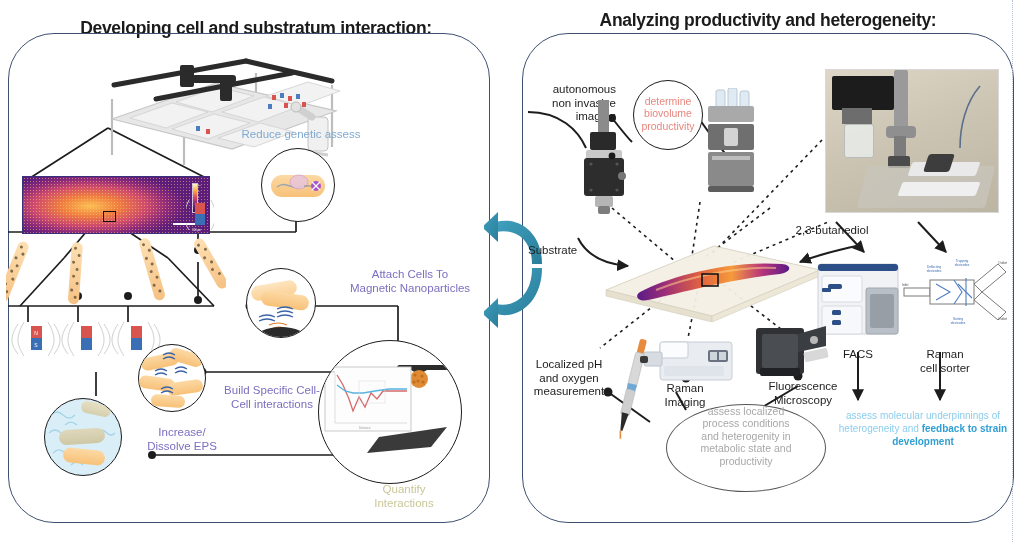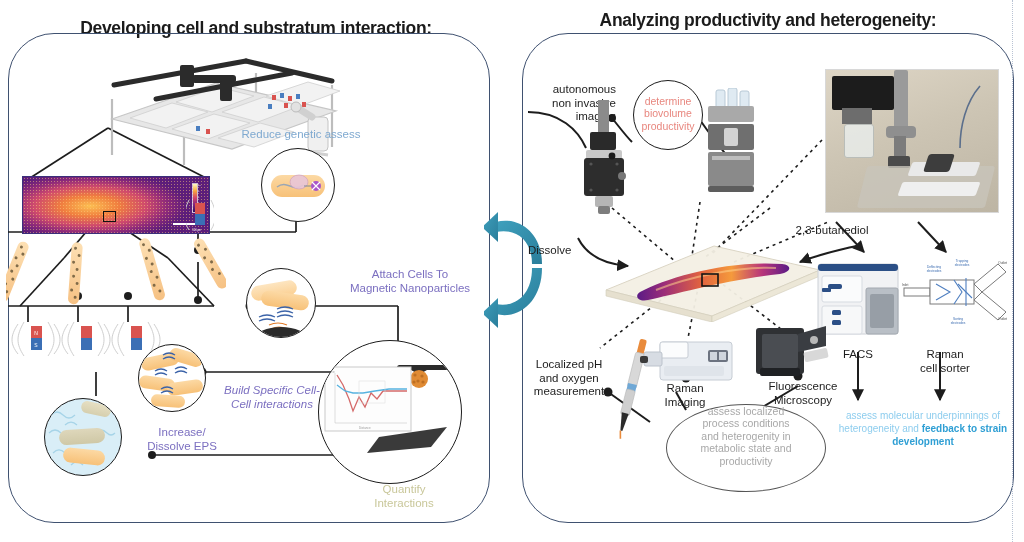--- a/index.html
+++ b/index.html
@@ -308,21 +308,21 @@
           <path d="M12,52 q8,-4 16,0"></path>
       </g>
       <g stroke="#e07b2a" stroke-width="1.2" fill="none">
         <path d="M22,56 q9,-4 18,0"></path>
           <path d="M24,60 q8,-4 16,0"></path>
       </g>
       <ellipse cx="34" cy="70" rx="26" ry="12" fill="#2b2b2b"></ellipse>
     </svg>
   </div>
 
-  <div class="lbl lbl-purple" style="left:213px;top:384px;width:118px;font-style:italic;">Build Specific Cell-
+  <div class="lbl lbl-purple" style="left:213px;top:384px;width:118px;">Build Specific Cell-
 Cell interactions</div>
   <div class="node" style="left:138px;top:344px;width:66px;height:66px;">
     <div class="rod" style="left:2px;top:10px;width:38px;height:13px;transform:rotate(-12deg);"></div>
     <div class="rod" style="left:30px;top:6px;width:34px;height:13px;transform:rotate(16deg);"></div>
     <div class="rod" style="left:0px;top:32px;width:36px;height:13px;transform:rotate(8deg);"></div>
     <div class="rod" style="left:28px;top:36px;width:36px;height:13px;transform:rotate(-8deg);"></div>
     <div class="rod" style="left:12px;top:50px;width:34px;height:12px;transform:rotate(4deg);"></div>
     <svg style="position:absolute;left:0;top:0;" width="66" height="66" viewBox="0 0 66 66">
       <g stroke="#3b63a8" stroke-width="1.3" fill="none">
         <path d="M24,10 q6,-4 12,0"></path>
@@ -510,21 +510,21 @@
                 transform:skewX(-20deg);border-radius:2px;"></div>
     <div style="position:absolute;left:74px;top:112px;width:78px;height:14px;background:#efefef;
                 transform:skewX(-20deg);border-radius:2px;"></div>
     <svg style="position:absolute;left:112px;top:14px;" width="50" height="70" viewBox="0 0 50 70">
       <path d="M42,2 C28,18 22,42 22,64" stroke="#5b6f8c" stroke-width="1.6" fill="none"></path>
     </svg>
     <div style="position:absolute;left:100px;top:84px;width:26px;height:18px;background:#3d3d3d;
                 transform:skewX(-18deg);border-radius:3px;"></div>
   </div>
 
-  <div class="lbl lbl-dark" style="left:528px;top:244px;width:72px;text-align:left;">Dissolve</div>
+  <div class="lbl lbl-dark" style="left:528px;top:244px;width:72px;text-align:left;">Substrate</div>
 
   <svg class="abs" style="left:596px;top:230px;" width="230" height="92" viewBox="0 0 230 92">
     <defs>
       <linearGradient id="bio" x1="0" y1="0" x2="1" y2="0">
         <stop offset="0" stop-color="#5b1b86"></stop>
           <stop offset="0.18" stop-color="#9c2d79"></stop>
         <stop offset="0.42" stop-color="#e2633f"></stop>
           <stop offset="0.62" stop-color="#f59a3c"></stop>
         <stop offset="0.82" stop-color="#b8357b"></stop>
           <stop offset="1" stop-color="#5b1b86"></stop>

